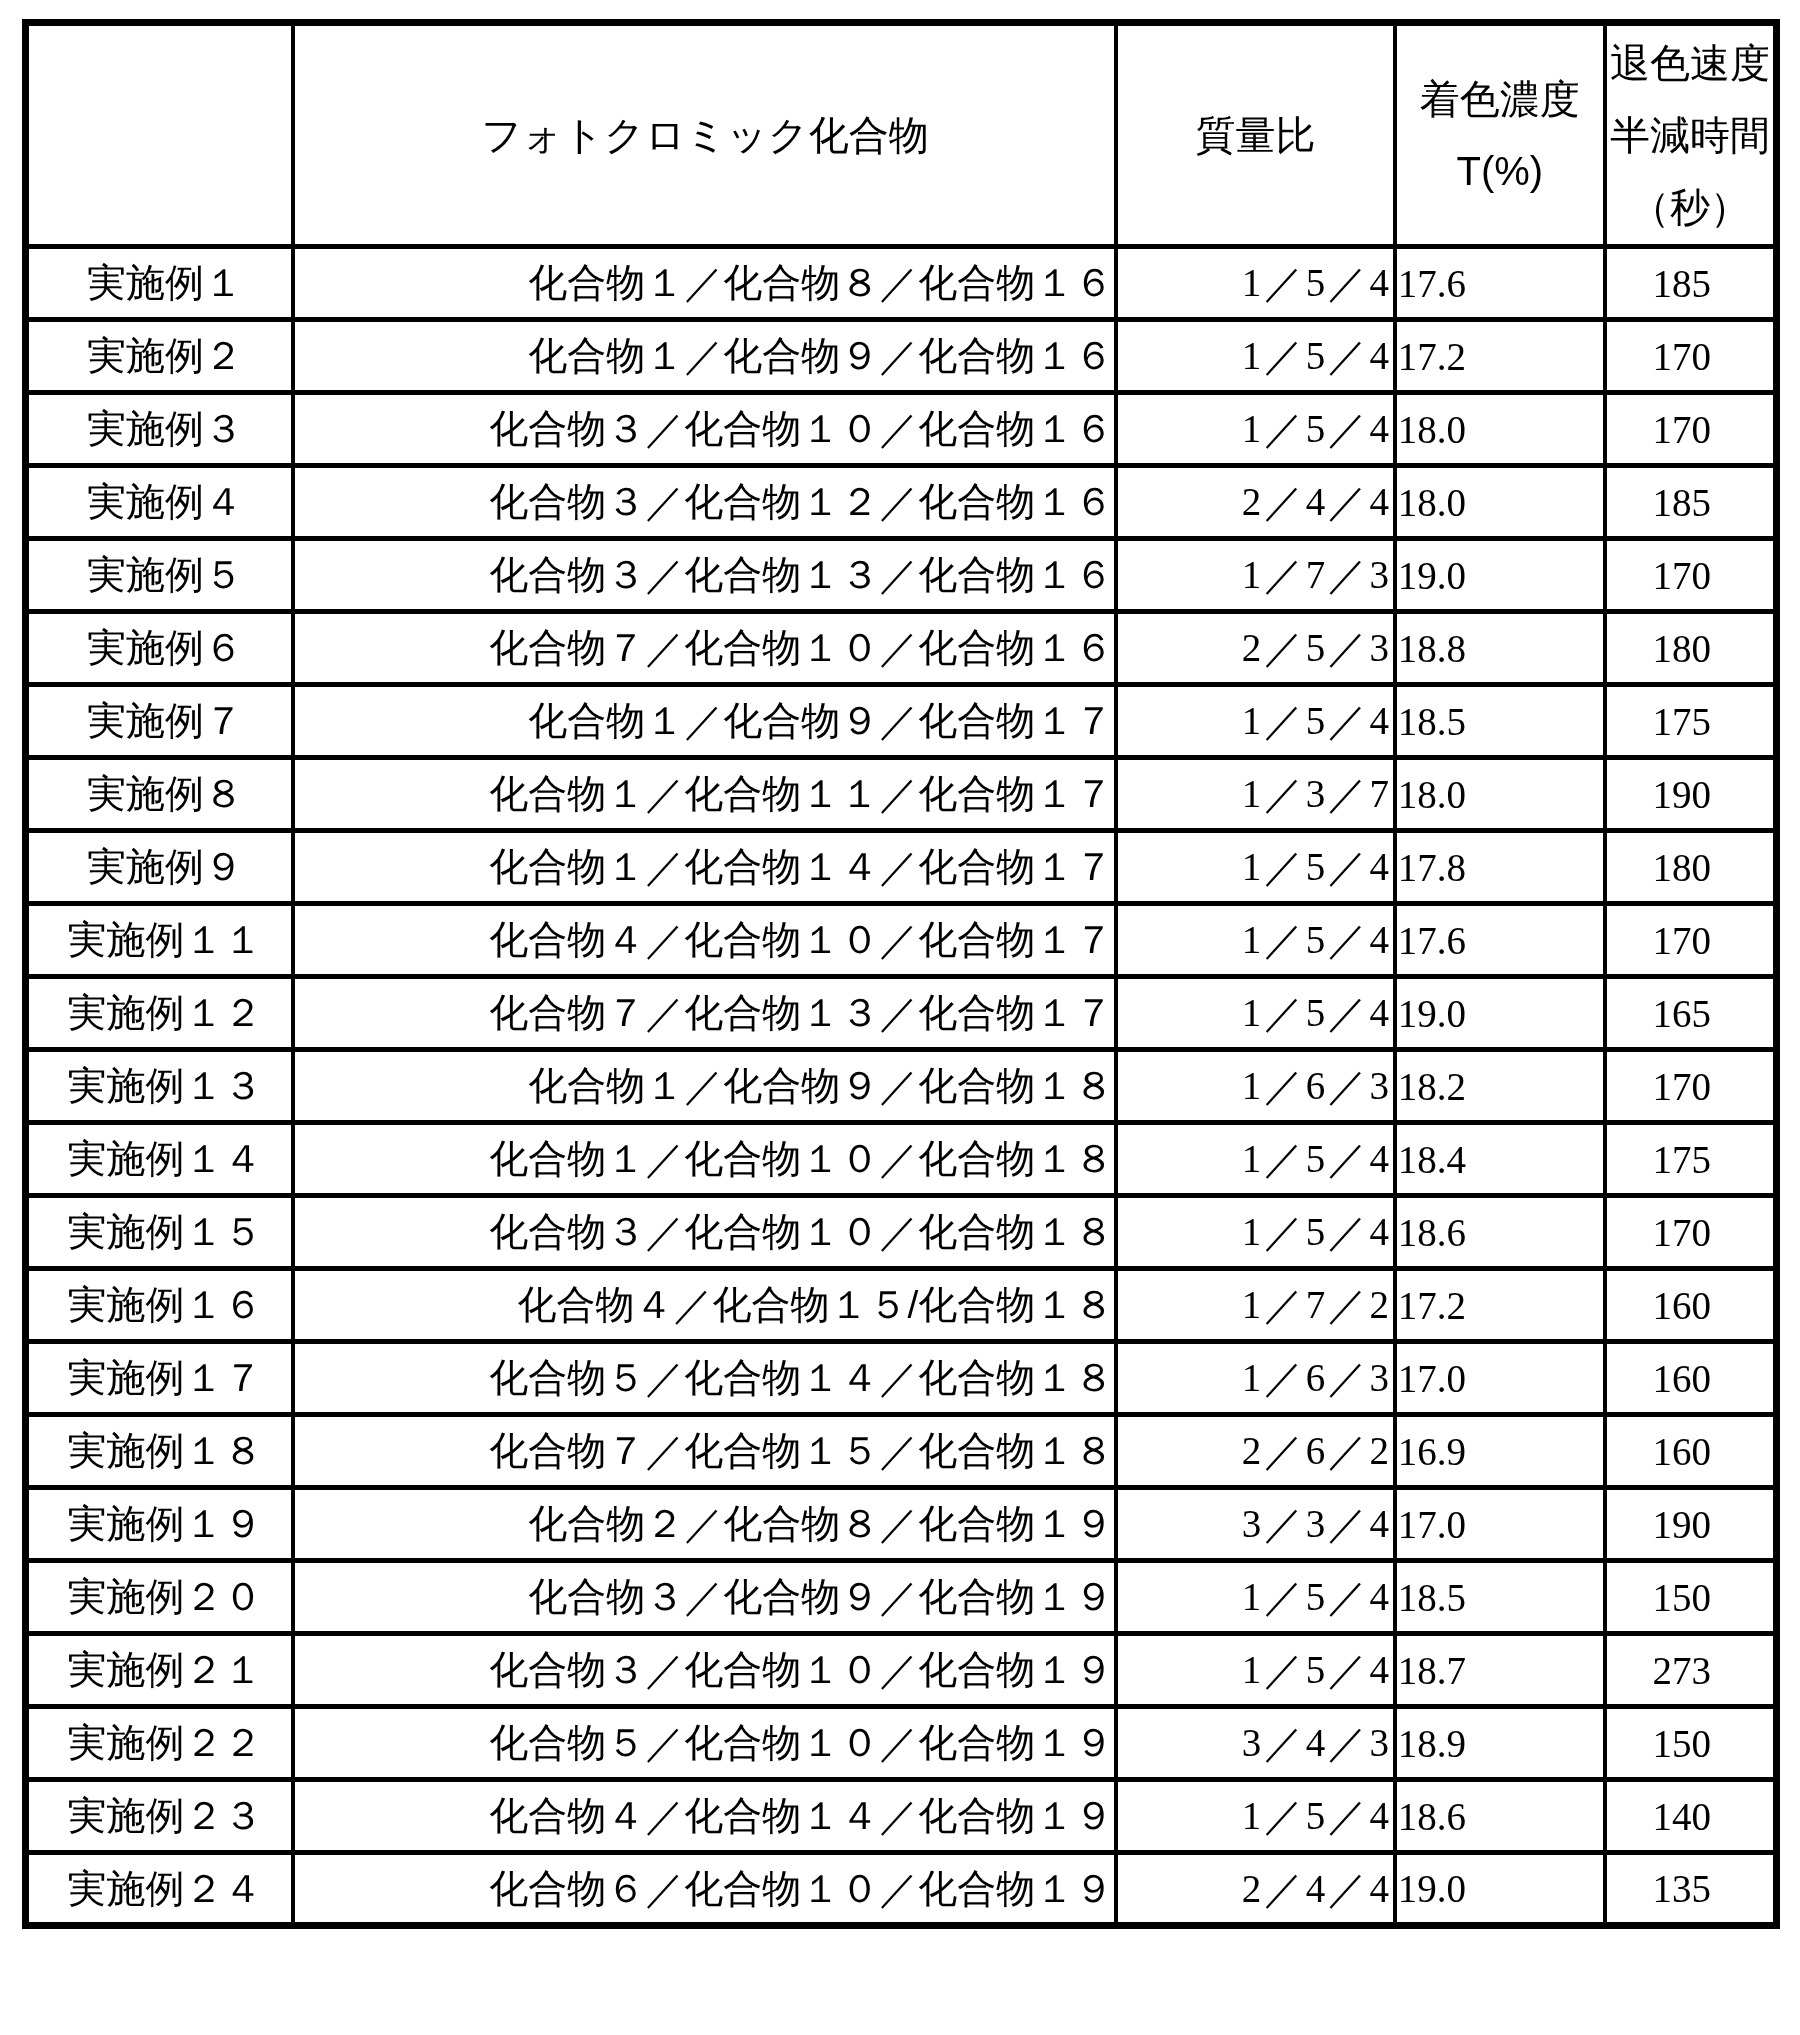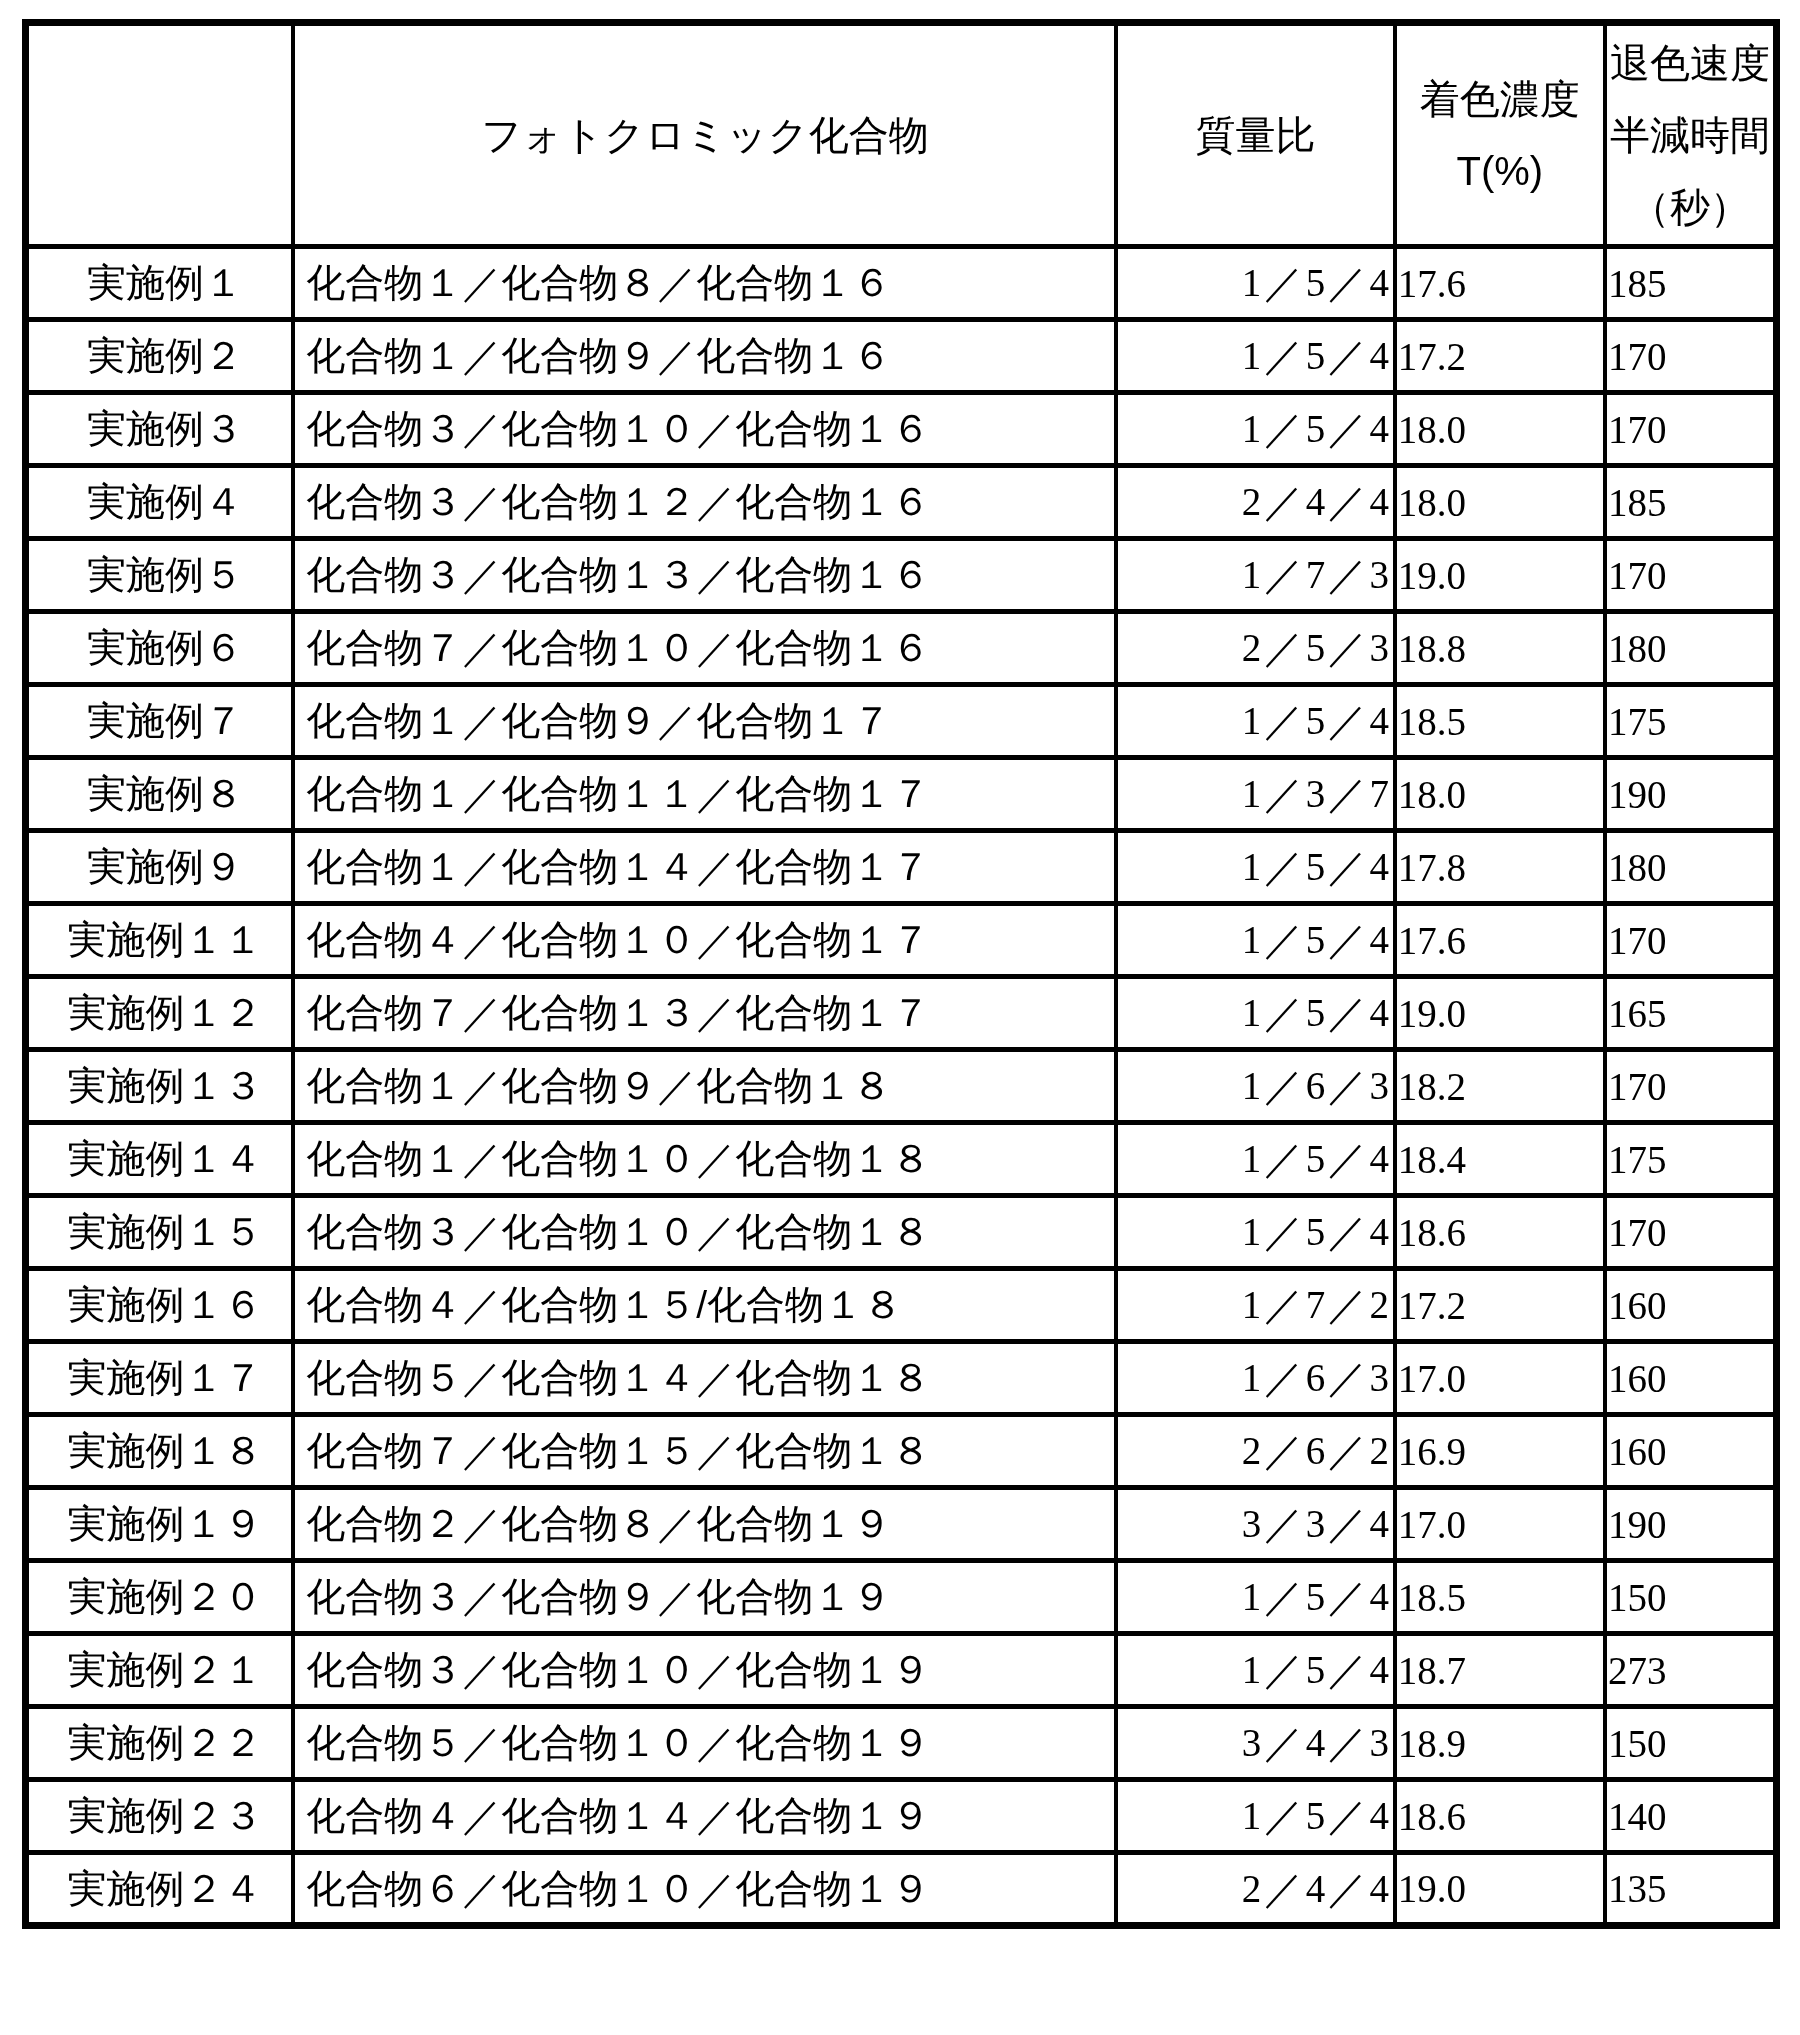--- a/index.html
+++ b/index.html
@@ -57,37 +57,37 @@
     font-size: 39px;
     vertical-align: middle;
   }
   
   td:nth-child(1) {
     text-align: center;
     padding-left: 10.8px;
     font-family: "Liberation Sans", sans-serif;
   }
   td:nth-child(2) {
-    text-align: left;
+    text-align: right;
     padding-left: 10.8px;
     font-family: "Liberation Sans", sans-serif;
   }
   td:nth-child(3) {
     text-align: right;
     padding-left: 16px;
     font-family: "Liberation Serif", serif;
     letter-spacing: 2.7px;
   }
   td:nth-child(4) {
     text-align: left;
     padding-right: 25.6px;
     font-family: "Liberation Serif", serif;
   }
   td:nth-child(5) {
-    text-align: left;
+    text-align: center;
     padding-right: 17.5px;
     font-family: "Liberation Serif", serif;
   }
   .hdr-line { display: block; }
 </style>
 </head>
 <body>
 
 <div class="page">
   <table class="results">

